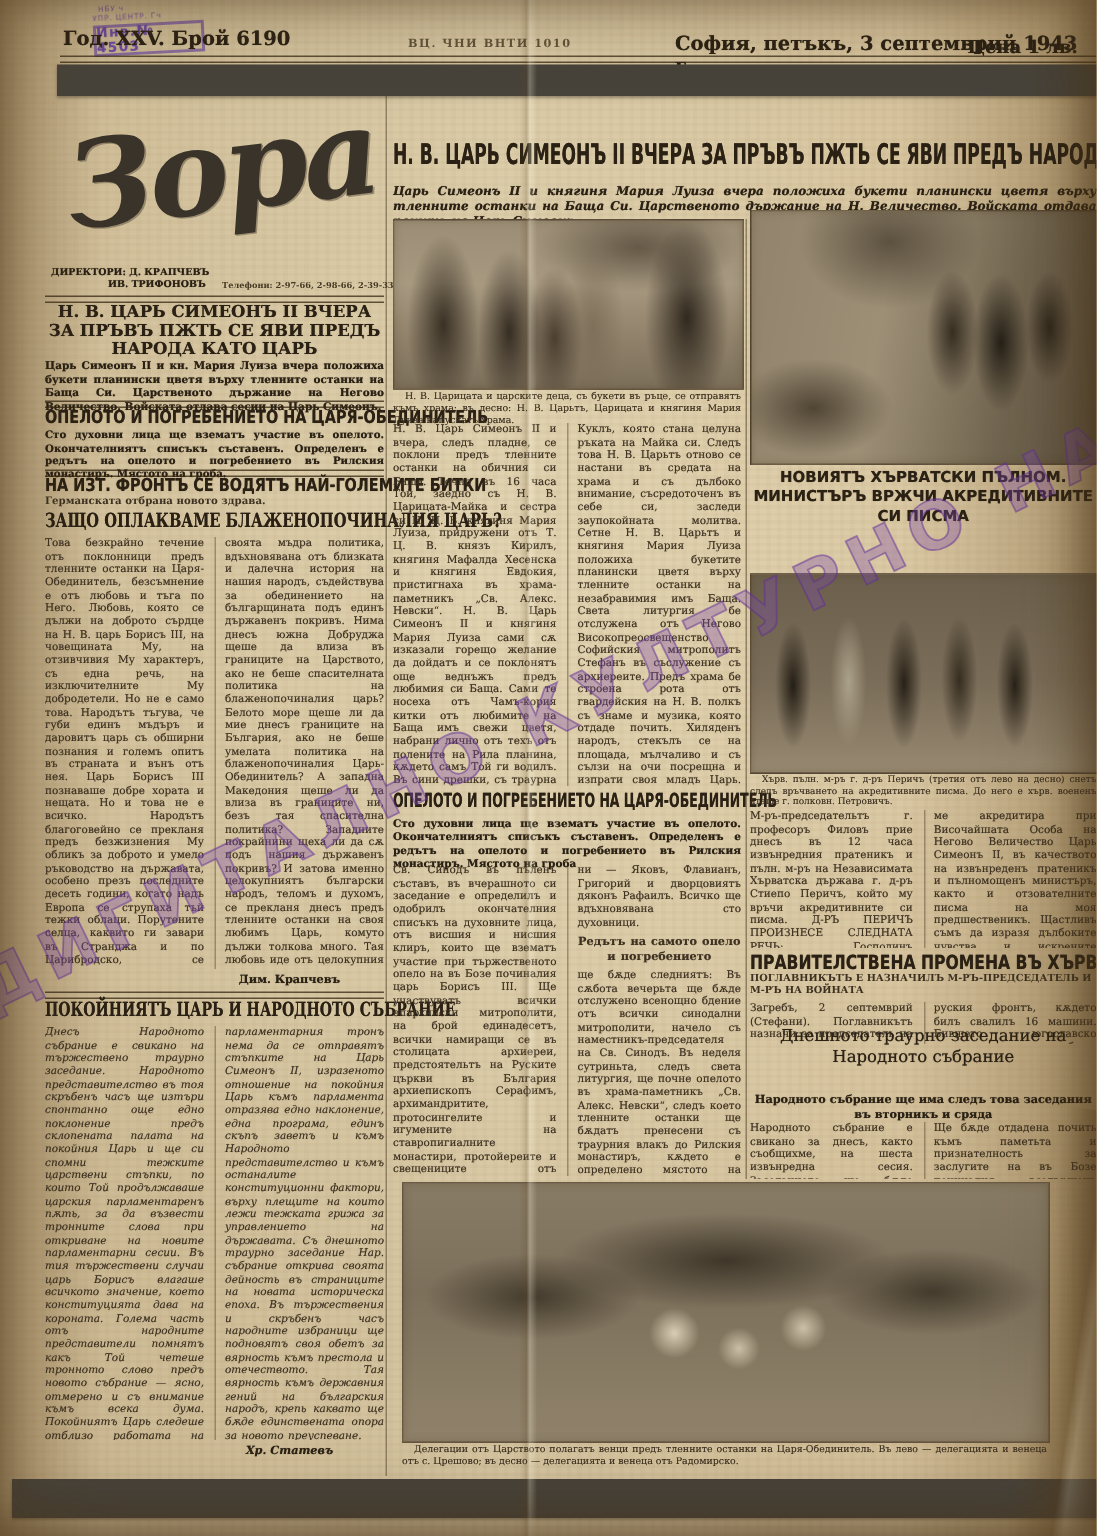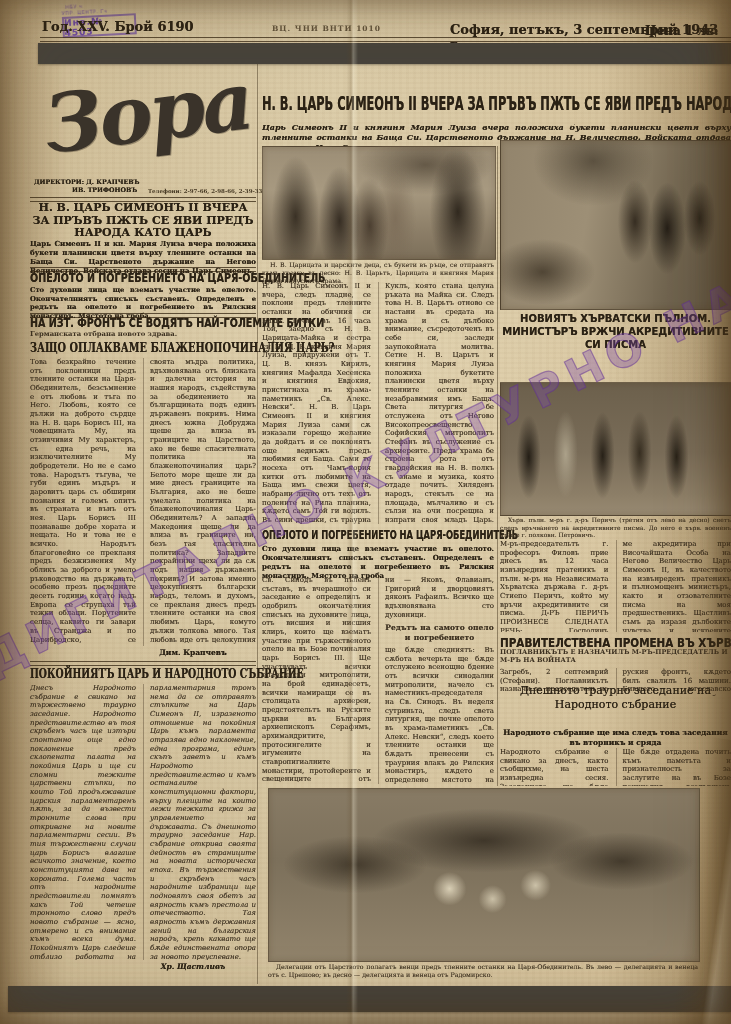--- a/index.html
+++ b/index.html
@@ -121,21 +121,21 @@
     <div class="txtcol">своята мъдра политика, вдъхновявана отъ близката и далечна история на нашия народъ, съдействува за обединението на българщината подъ единъ държавенъ покривъ. Нима днесъ южна Добруджа щеше да влиза въ границите на Царството, ако не беше спасителната политика на блаженопочиналия царь? Белото море щеше ли да мие днесъ границите на България, ако не беше умелата политика на блаженопочиналия Царь-Обединитель? А западна Македония щеше ли да влиза въ границите ни, безъ тая спасителна политика? Западните покрайнини щеха ли да сѫ подъ нашия държавенъ покривъ? И затова именно целокупниятъ български народъ, теломъ и духомъ, се прекланя днесъ предъ тленните останки на своя любимъ Царь, комуто дължи толкова много. Тая любовь иде отъ целокупния нашъ народъ — отъ Странджа до Шаръ-планина, отъ Силистра до Охридъ и отъ Черно до Бело море.</div>
   </div>
   <div class="byline ink" style="left:130px;top:648px;width:126px;">Дим. Крапчевъ</div>
   <div class="hrule" style="left:30px;top:661px;width:226px;"></div>
 
   <div class="t hl ink" style="left:30px;top:667px;font-size:13px;transform:scaleX(.72);">ПОКОЙНИЯТЪ ЦАРЬ И НАРОДНОТО СЪБРАНИЕ</div>
   <div class="cols" style="left:30px;top:684px;width:226px;height:276px;font-style:italic;">
     <div class="txtcol">Днесъ Народното събрание е свикано на тържествено траурно заседание. Народното представителство въ тоя скръбенъ часъ ще изтъри спонтанно още едно поклонение предъ склопената палата на покойния Царь и ще си спомни тежките царствени стъпки, по които Той продължаваше царския парламентаренъ пѫть, за да възвести тронните слова при откриване на новите парламентарни сесии. Въ тия тържествени случаи царь Борисъ влагаше всичкото значение, което конституцията дава на короната. Голема часть отъ народните представители помнятъ какъ Той четеше тронното слово предъ новото събрание — ясно, отмерено и съ внимание къмъ всека дума. Покойниятъ Царь следеше отблизо работата на камарата и приемаше нейните председатели, за да се осведомява за двигателните фактори на законодателната дейность. Царската грижа за съответствие между народните искания и държавните възможности беше постоянна и незаменима опора.</div>
     <div class="txtcol">парламентарния тронъ нема да се отправятъ стъпките на Царь Симеонъ II, изразеното отношение на покойния Царь къмъ парламента отразява едно наклонение, една програма, единъ скъпъ заветъ и къмъ Народното представителство и къмъ останалите конституционни фактори, върху плещите на които лежи тежката грижа за управлението на държавата. Съ днешното траурно заседание Нар. събрание открива своята дейность въ страниците на новата историческа епоха. Въ тържествения и скръбенъ часъ народните избраници ще подновятъ своя обетъ за вярность къмъ престола и отечеството. Тая вярность къмъ державния гений на българския народъ, крепь каквато ще бѫде единствената опора за новото преуспеване.</div>
   </div>
-  <div class="byline ink" style="left:130px;top:962px;width:126px;font-style:italic;">Хр. Щастливъ</div>
+  <div class="byline ink" style="left:130px;top:962px;width:126px;font-style:italic;">Хр. Статевъ</div>
 
   <div class="t hl ink sans" style="left:262px;top:94px;font-size:19px;transform:scaleX(.6);">Н. В. ЦАРЬ СИМЕОНЪ II ВЧЕРА ЗА ПРЪВЪ ПЖТЬ СЕ ЯВИ ПРЕДЪ НАРОДА КАТО ЦАРЬ</div>
   <div class="t deck ink" style="left:262px;top:122px;width:469px;font-size:8px;font-style:italic;">Царь Симеонъ II и княгиня Мария Луиза вчера положиха букети планински цветя върху тленните останки на Баща Си. Царственото държание на Н. Величество. Войската отдава почить на Царь Симеонъ</div>
 
   <div class="photo p1" style="left:262px;top:146px;width:232px;height:112px;"></div>
   <div class="cap" style="left:262px;top:261px;width:232px;">Н. В. Царицата и царските деца, съ букети въ ръце, се отправятъ къмъ храма; въ десно: Н. В. Царьтъ, Царицата и княгиня Мария Луиза напускатъ храма.</div>
 
   <div class="cols" style="left:262px;top:282px;width:232px;height:242px;">
     <div class="txtcol">Н. В. Царь Симеонъ II и вчера, следъ пладне, се поклони предъ тленните останки на обичния си Баща. Точно въ 16 часа Той, заедно съ Н. В. Царицата-Майка и сестра си Н. Ц. В. княгиня Мария Луиза, придружени отъ Т. Ц. В. князъ Кирилъ, княгиня Мафалда Хесенска и княгиня Евдокия, пристигнаха въ храма-паметникъ „Св. Алекс. Невски“. Н. В. Царь Симеонъ II и княгиня Мария Луиза сами сѫ изказали горещо желание да дойдатъ и се поклонятъ още веднъжъ предъ любимия си Баща. Сами те носеха отъ Чамъ-кория китки отъ любимите на Баща имъ свежи цветя, набрани лично отъ техъ отъ полените на Рила планина, кѫдето самъ Той ги водилъ. Въ сини дрешки, съ траурна лента на ръкава, Н. В. царь Симеонъ II пристъпи бавно и се спре предъ тленните останки.</div>
     <div class="txtcol">Куклъ, която стана целуна ръката на Майка си. Следъ това Н. В. Царьтъ отново се настани въ средата на храма и съ дълбоко внимание, съсредоточенъ въ себе си, заследи заупокойната молитва. Сетне Н. В. Царьтъ и княгиня Мария Луиза положиха букетите планински цветя върху тленните останки на незабравимия имъ Баща. Света литургия бе отслужена отъ Негово Високопреосвещенство Софийския митрополитъ Стефанъ въ съслужение съ архиереите. Предъ храма бе строена рота отъ гвардейския на Н. В. полкъ съ знаме и музика, която отдаде почить. Хиляденъ народъ, стекълъ се на площада, мълчаливо и съ сълзи на очи посрещна и изпрати своя младъ Царь. Войската отдаде почить на Царь Симеонъ II.</div>

